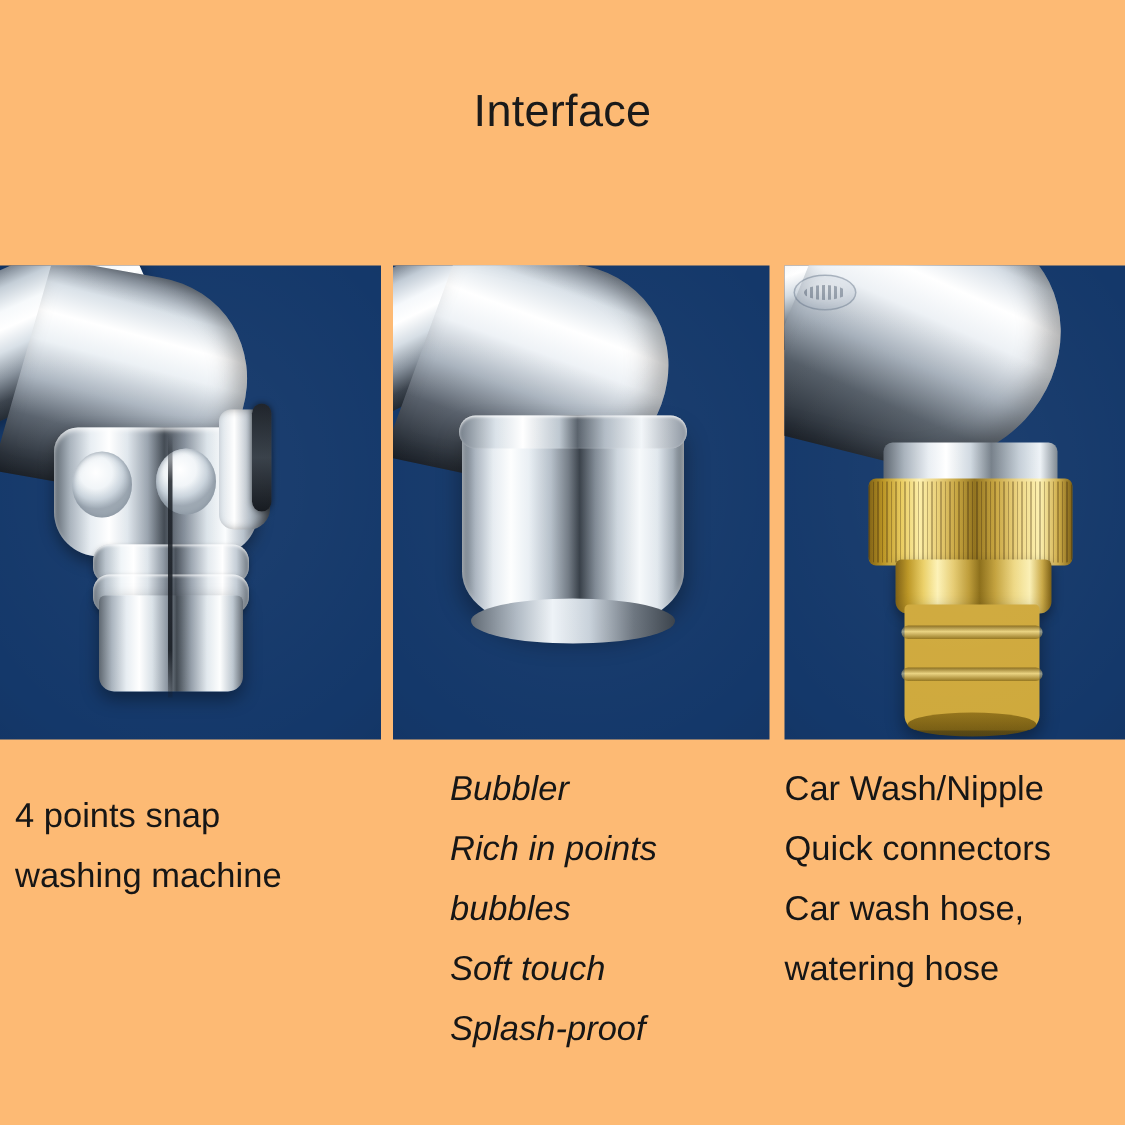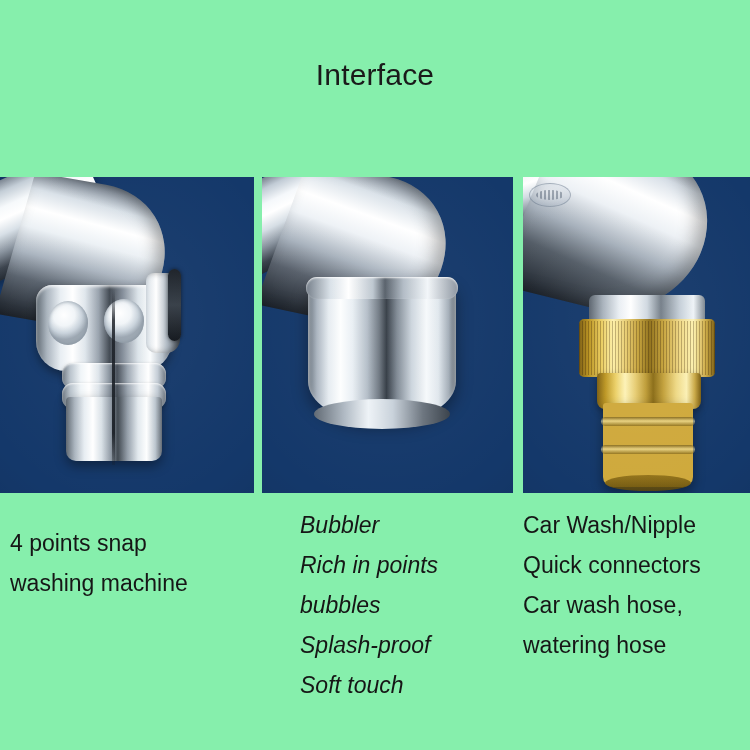--- a/index.html
+++ b/index.html
@@ -4,21 +4,21 @@
 <title>Interface</title>
 <style>
   html,body{margin:0;padding:0;}
   body{
     width:750px;height:750px;
     background:#ffffff;
     font-family:"Liberation Sans","DejaVu Sans",sans-serif;
     overflow:hidden;
     position:relative;
   }
-  #stage{position:relative;width:750px;height:750px;background:#86efac;overflow:hidden;}
+  #stage{position:relative;width:750px;height:750px;background:#fdba74;overflow:hidden;}
 
   
   .title{
     position:absolute;left:0;top:56px;width:750px;
     text-align:center;
     font-size:30px;line-height:38px;
     color:#1a1a1a;font-weight:400;
     letter-spacing:.2px;
   }
 
@@ -308,22 +308,22 @@
 
   <div class="captions">
     <div class="cap-col" id="cap-col-1">
       <div class="cap-line">4 points snap</div>
       <div class="cap-line">washing machine</div>
     </div>
     <div class="cap-col" id="cap-col-2">
       <div class="cap-line">Bubbler</div>
       <div class="cap-line">Rich in points</div>
       <div class="cap-line">bubbles</div>
+      <div class="cap-line">Soft touch</div>
       <div class="cap-line">Splash-proof</div>
-      <div class="cap-line">Soft touch</div>
     </div>
     <div class="cap-col" id="cap-col-3">
       <div class="cap-line">Car Wash/Nipple</div>
       <div class="cap-line">Quick connectors</div>
       <div class="cap-line">Car wash hose,</div>
       <div class="cap-line">watering hose</div>
     </div>
   </div>
 
 </div>

